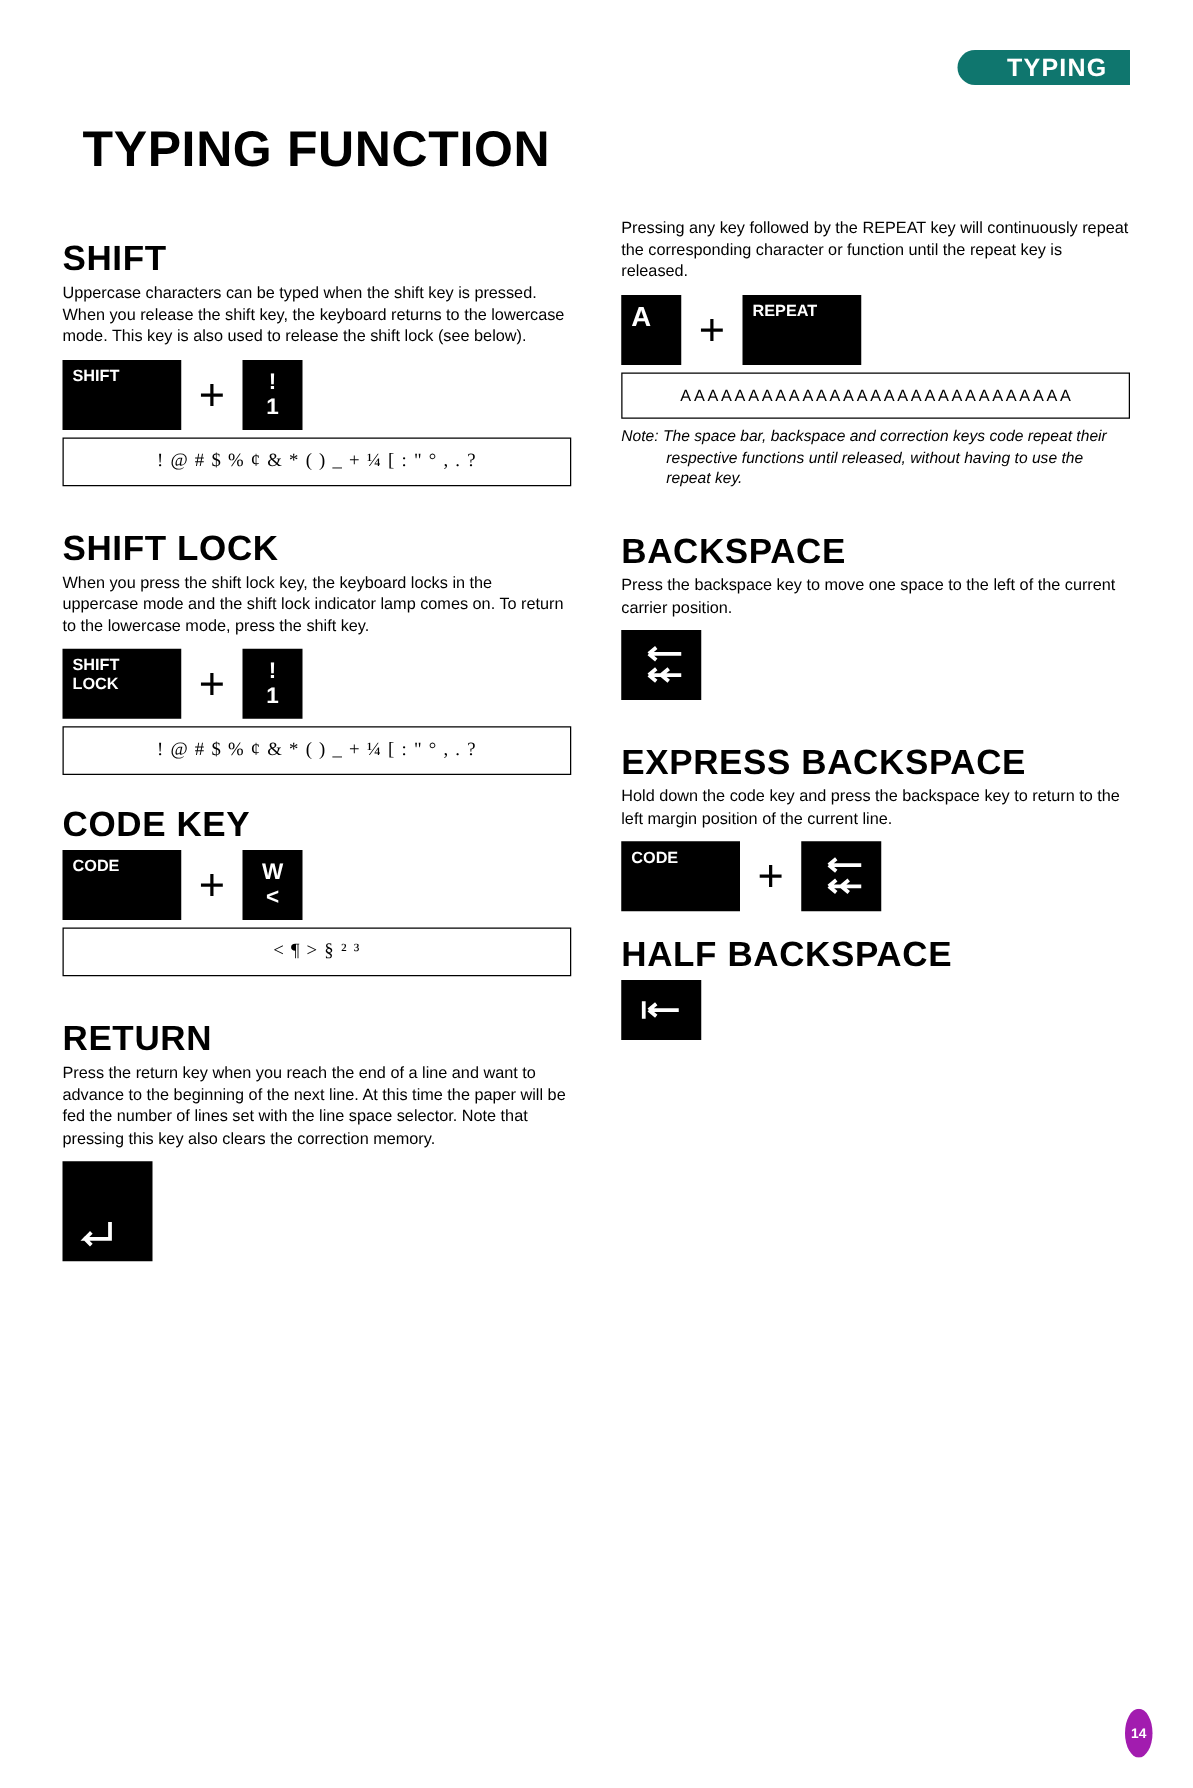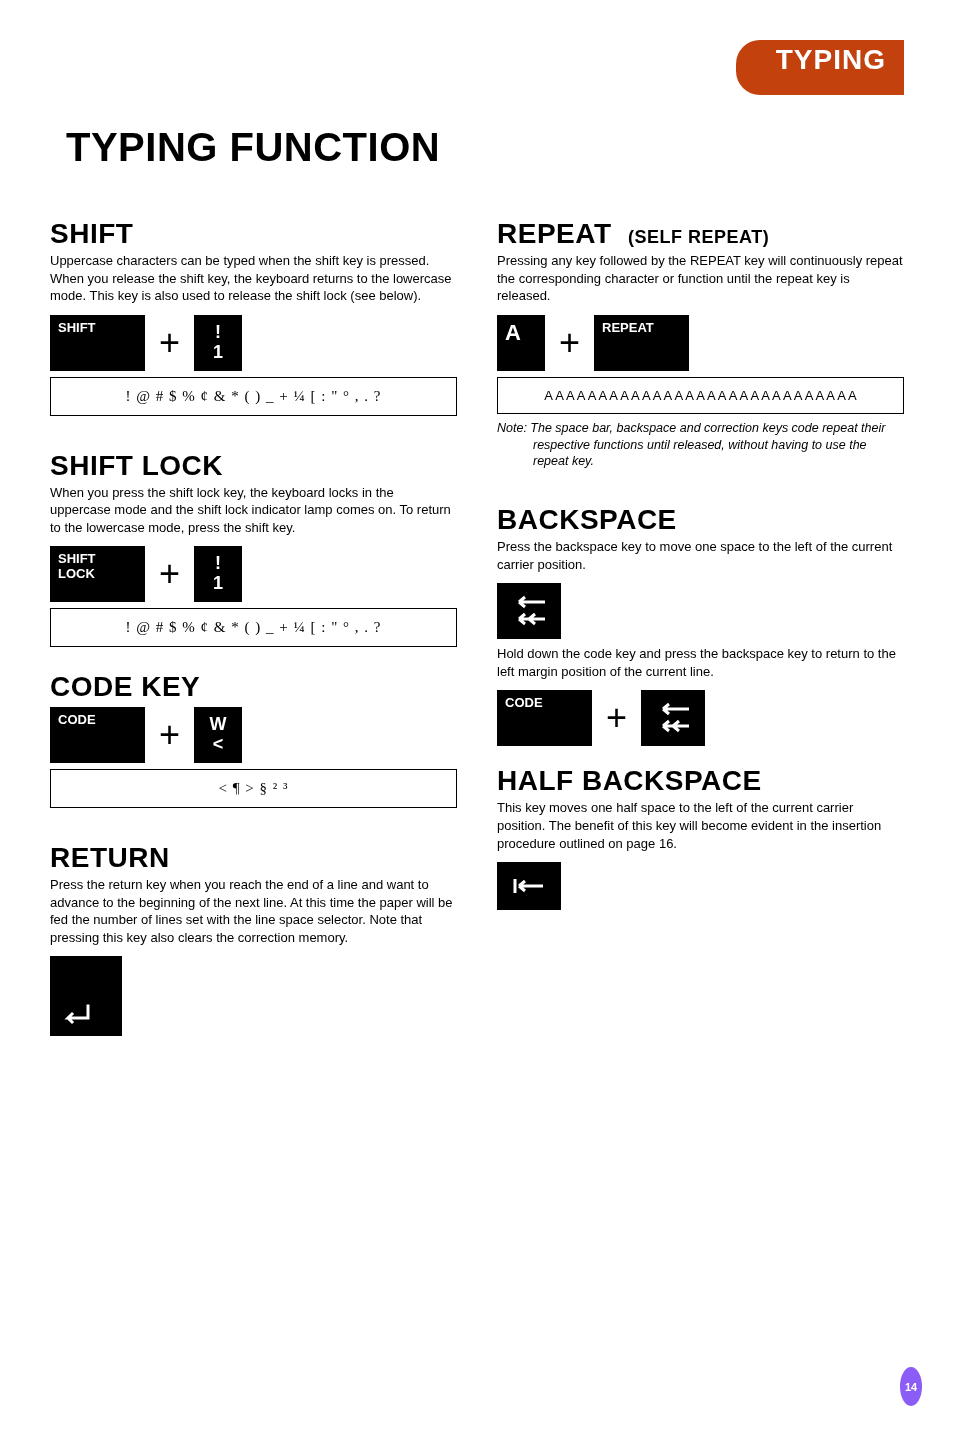--- a/index.html
+++ b/index.html
@@ -6,22 +6,22 @@
   body {
     font-family: Arial, Helvetica, sans-serif;
     margin: 0;
     padding: 40px 50px;
     width: 954px;
     background: #fff;
     color: #000;
   }
   .header { display: flex; justify-content: flex-end; margin-bottom: 30px; }
   .header-badge {
-    background:#c2410c; color:#fff; font-weight:bold;
-    font-size:28px; padding:4px 18px 19px 40px;
+    background:#0f766e; color:#fff; font-weight:bold;
+    font-size:20px; padding:4px 18px 1px 40px;
     border-radius:24px 0 0 24px;
     letter-spacing:1px;
   }
   h1.title { font-size:40px; font-weight:bold; margin:0 0 30px 16px; letter-spacing:0.5px;}
   .cols { display:flex; gap:40px; }
   .col { flex:1; }
   h2 { font-size:28px; font-weight:bold; margin:18px 0 2px 0; letter-spacing:0.5px;}
   h2 .sub { font-size:18px; font-weight:bold; }
   p.desc { font-size:13px; margin:0 0 10px 0; line-height:1.35;}
   .key-row { display:flex; align-items:center; gap:8px; margin:4px 0 6px 0;}
@@ -36,21 +36,21 @@
   .key-center { display:flex; flex-direction:column; align-items:center; justify-content:center;}
   .plus { font-size:36px; font-weight:300; padding:0 6px; }
   .out-box {
     border:1px solid #000; font-family:serif; font-size:15px;
     text-align:center; padding:10px 4px; letter-spacing:1px; margin-bottom:4px;
   }
   .note { font-style:italic; font-size:12.5px; line-height:1.35; margin:6px 0 0 0;}
   .note-hang { padding-left:36px; text-indent:-36px;}
   .page-num {
     position:fixed; bottom:24px; right:32px;
-    background:#8b5cf6; color:#fff; width:22px; height:39px; border-radius:50%;
+    background:#a21caf; color:#fff; width:22px; height:39px; border-radius:50%;
     display:flex; align-items:center; justify-content:center;
     font-size:11px; font-weight:bold;
   }
 </style>
 </head>
 <body>
 
 <div class="header">
   <div class="header-badge">TYPING</div>
 </div>
@@ -108,24 +108,20 @@
         <svg width="34" height="26" viewBox="0 0 34 26">
           <path d="M30 2 V14 H10 L14 10 M10 14 L14 18" stroke="#fff" stroke-width="3" fill="none" stroke-linecap="square"></path>
         </svg>
       </div>
     </div>
 
   </div>
 
   <div class="col">
 
-    <h2>
-      <span>REPEAT</span>
-      &nbsp;<span class="sub">(SELF REPEAT)</span>
-    </h2>
     <p class="desc">Pressing any key followed by the REPEAT key will continuously repeat the corresponding character or function until the repeat key is released.</p>
     <div class="key-row">
       <div class="key small" style="font-size:22px;">
           <span>A</span>
         </div>
       <div class="plus">+</div>
       <div class="key">
           <span>REPEAT</span>
         </div>
     </div>
@@ -136,36 +132,36 @@
     <p class="desc">Press the backspace key to move one space to the left of the current carrier position.</p>
     <div class="key-row">
       <div class="key small key-center" style="min-width:64px;">
         <svg width="40" height="36" viewBox="0 0 40 36">
           <path d="M36 9 H10 M10 9 L16 4 M10 9 L16 14" stroke="#fff" stroke-width="3" fill="none"></path>
           <path d="M36 26 H10 M10 26 L16 21 M10 26 L16 31 M20 26 L26 21 M20 26 L26 31" stroke="#fff" stroke-width="3" fill="none"></path>
         </svg>
       </div>
     </div>
 
+    <h2 style="margin-top:34px;">EXPRESS BACKSPACE</h2>
     <p class="desc">Hold down the code key and press the backspace key to return to the left margin position of the current line.</p>
     <div class="key-row">
       <div class="key">
           <span>CODE</span>
         </div>
       <div class="plus">+</div>
       <div class="key small key-center" style="min-width:64px;">
         <svg width="40" height="36" viewBox="0 0 40 36">
           <path d="M36 9 H10 M10 9 L16 4 M10 9 L16 14" stroke="#fff" stroke-width="3" fill="none"></path>
           <path d="M36 26 H10 M10 26 L16 21 M10 26 L16 31 M20 26 L26 21 M20 26 L26 31" stroke="#fff" stroke-width="3" fill="none"></path>
         </svg>
       </div>
     </div>
 
     <h2 style="margin-top:19px;">HALF BACKSPACE</h2>
-    <p class="desc">This key moves one half space to the left of the current carrier position. The benefit of this key will become evident in the insertion procedure outlined on page 16.</p>
     <div class="key-row">
       <div class="key small key-center" style="min-width:64px; min-height:48px;">
         <svg width="40" height="20" viewBox="0 0 40 20">
           <path d="M6 3 V17 M34 10 H10 M10 10 L16 5 M10 10 L16 15" stroke="#fff" stroke-width="3" fill="none"></path>
         </svg>
       </div>
     </div>
 
   </div>
 </div>

